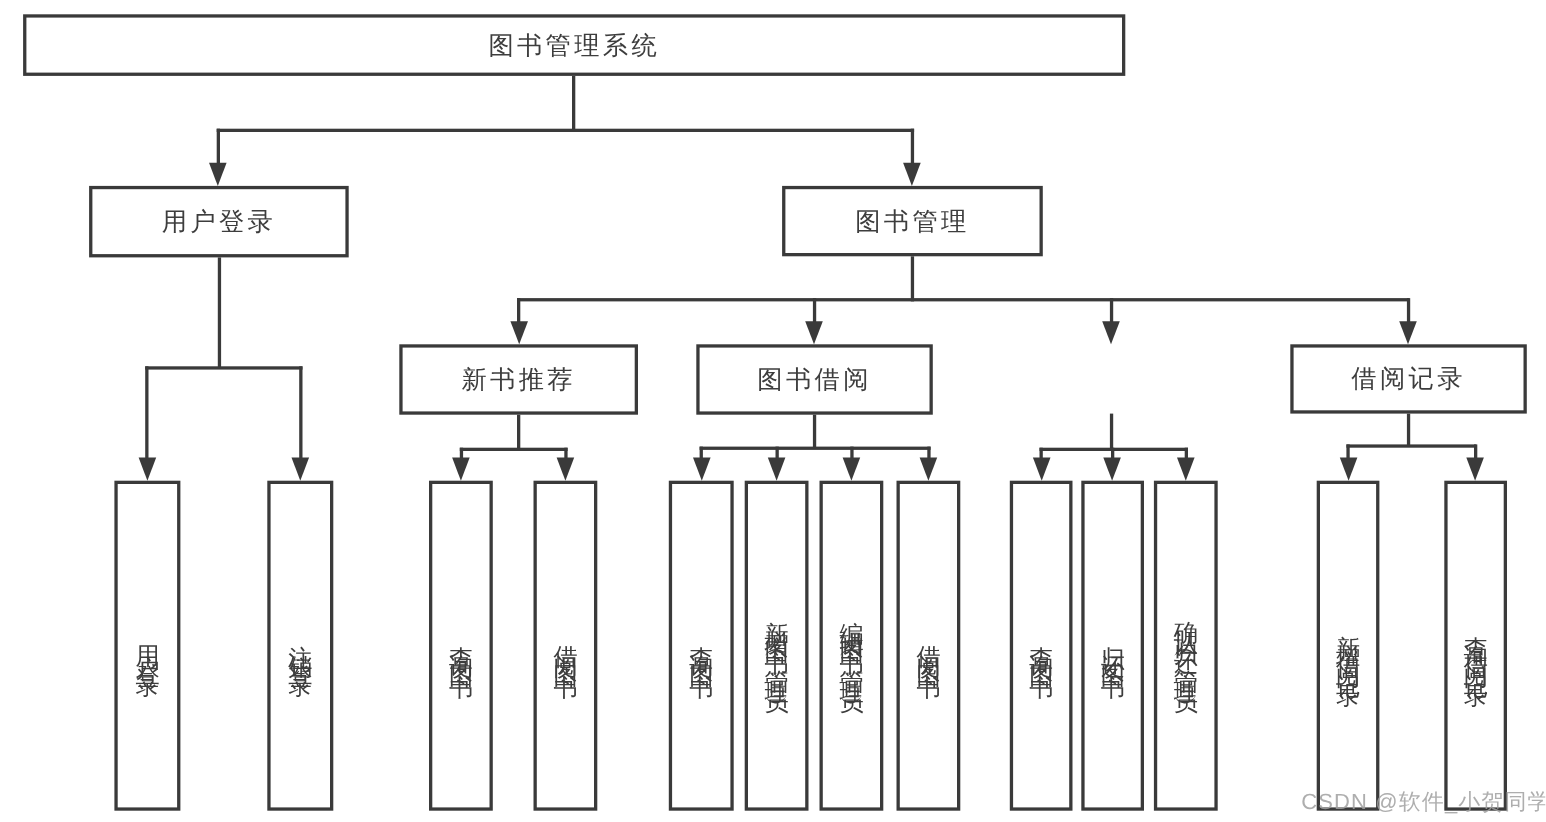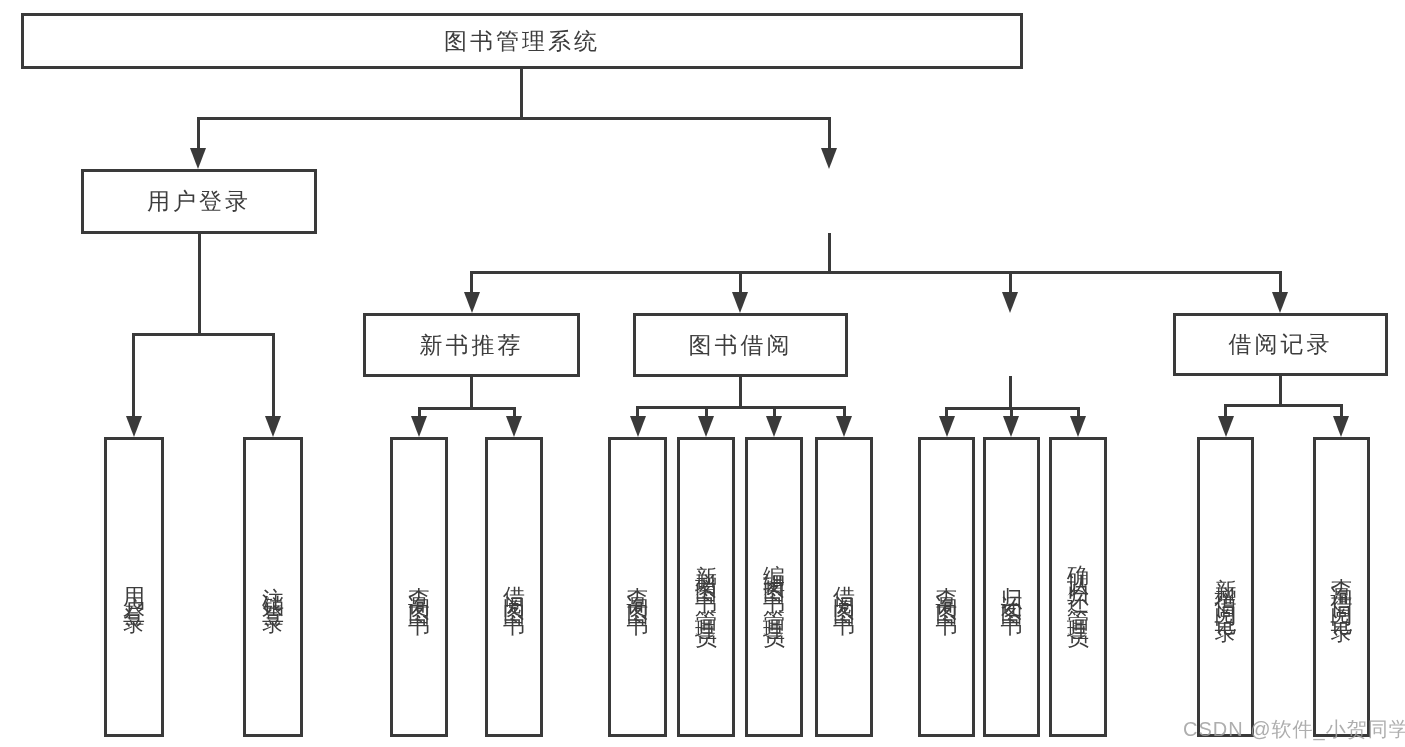--- a/index.html
+++ b/index.html
@@ -43,20 +43,23 @@
 <body>
 
 <div class="canvas">
 
   <div class="node" style="left:21px;top:13px;width:1002px;height:56px">
     <span>图书管理系统</span>
   </div>
 
   <div class="node" style="left:81px;top:169px;width:236px;height:65px">
     <span>用户登录</span>
+  </div>
+  <div class="node" style="left:711px;top:169px;width:237px;height:64px">
+    <span>图书管理</span>
   </div>
 
   <div class="node" style="left:633px;top:313px;width:215px;height:64px">
     <span>图书借阅</span>
   </div>
   <div class="node" style="left:363px;top:313px;width:217px;height:64px">
     <span>新书推荐</span>
   </div>
   <div class="node" style="left:1173px;top:313px;width:215px;height:63px">
     <span>借阅记录</span>

